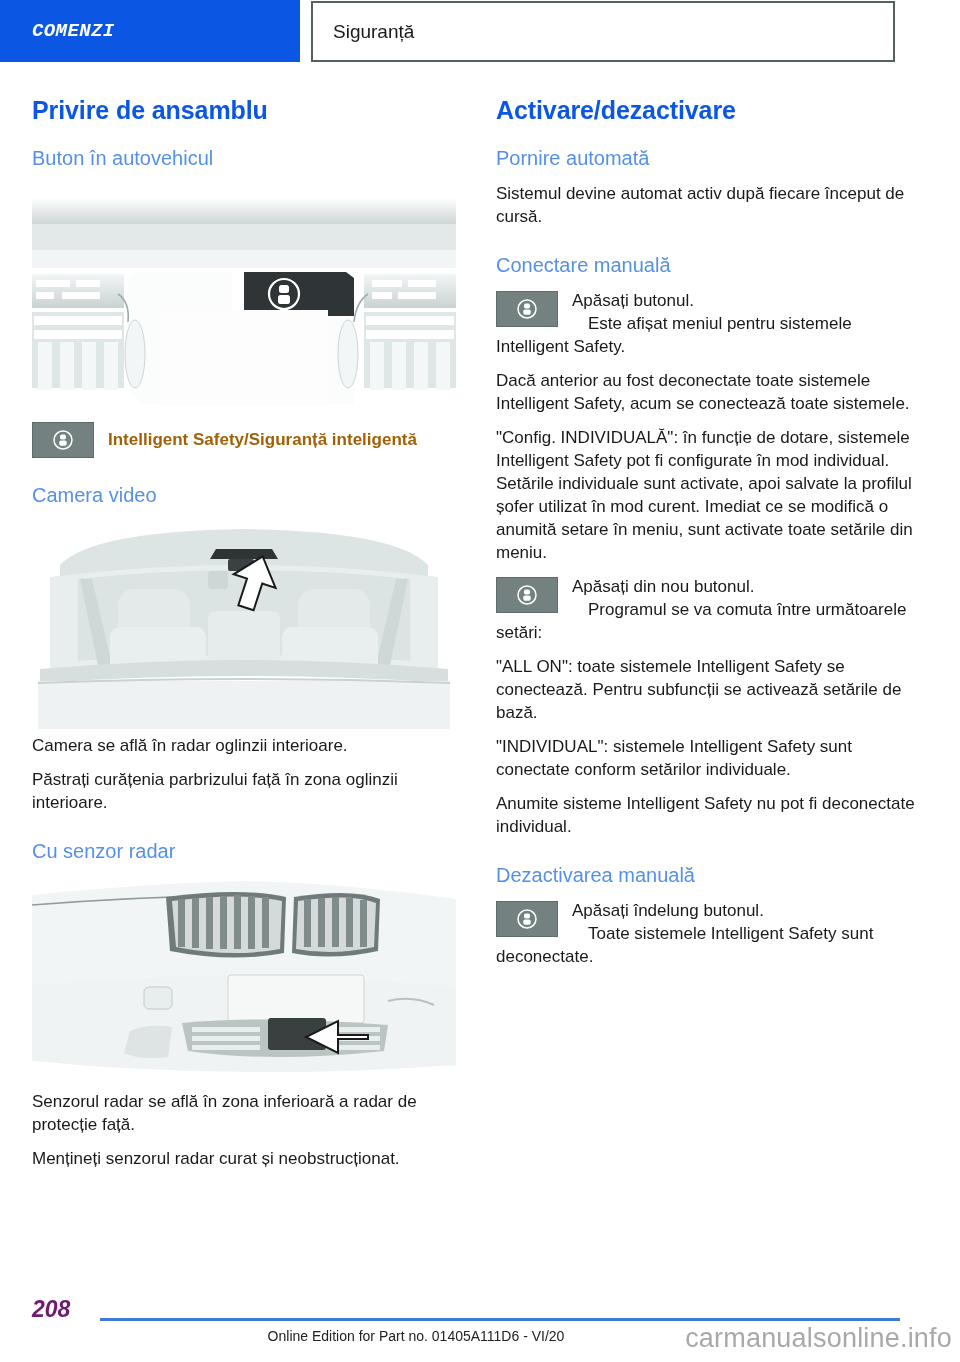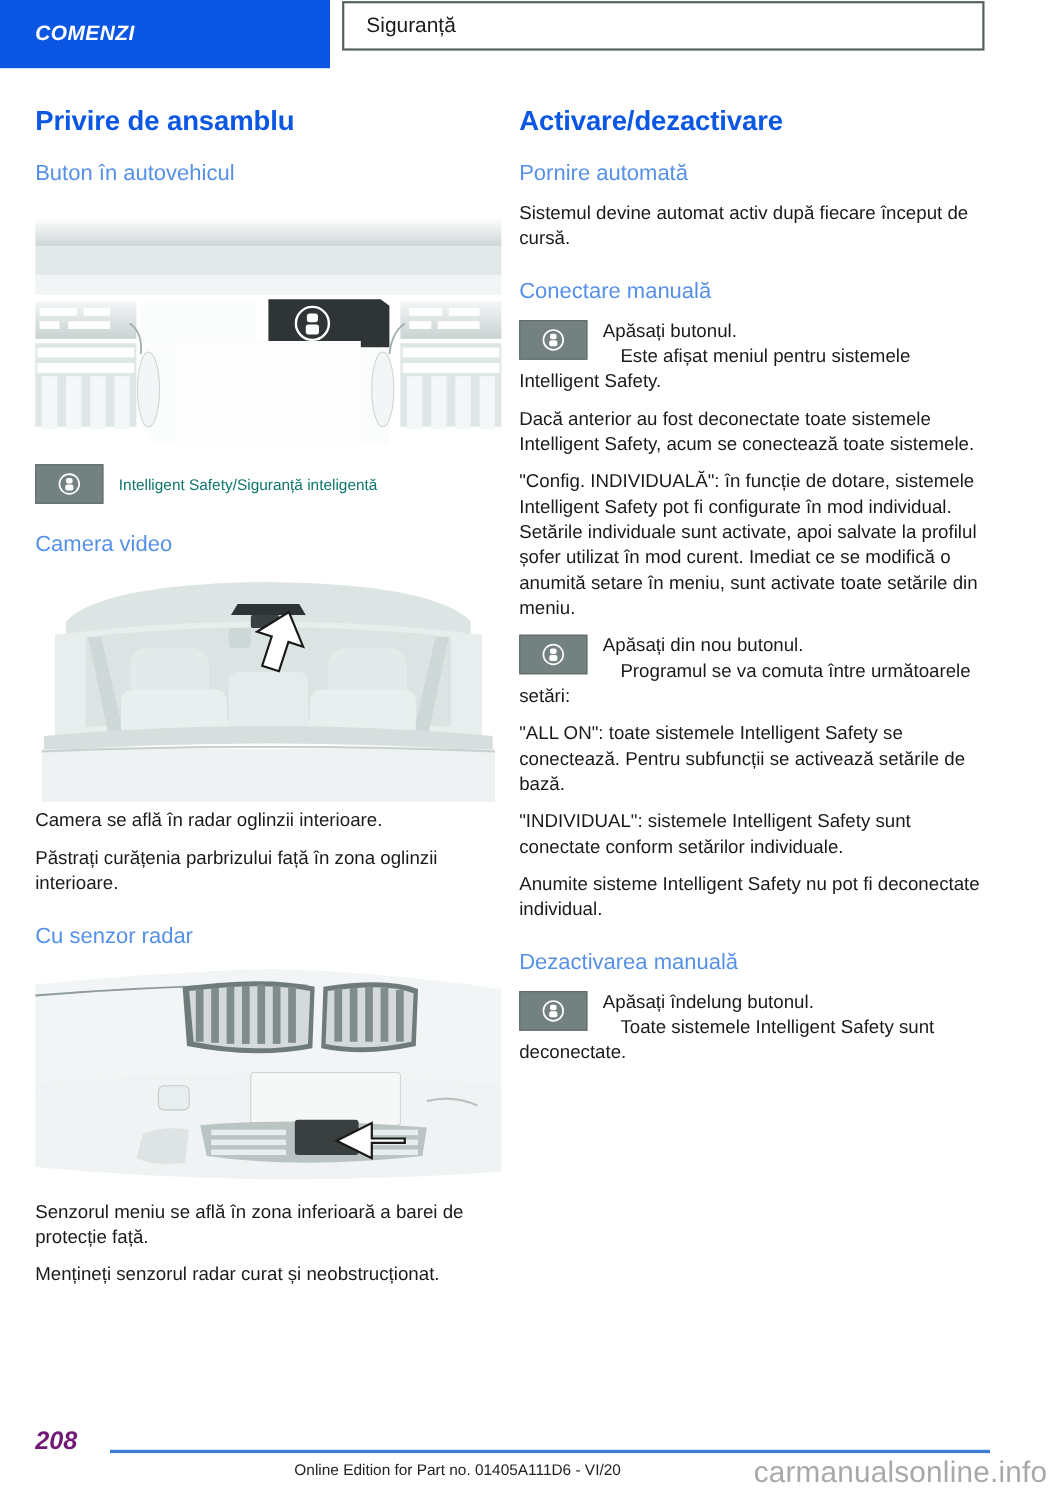--- a/index.html
+++ b/index.html
@@ -11,44 +11,44 @@
     overflow: hidden;
   }
   .page { position: relative; width: 960px; height: 1362px; }
 
   
   .header { position: absolute; left: 0; top: 0; width: 960px; height: 66px; }
   .header-tab {
     position: absolute; left: 0; top: 0;
     width: 300px; height: 62px;
     background: #0b57e3;
-    display: flex; align-items: center;
+    display: flex; align-items: center; font-family: Liberation Mono, monospace;
   }
   .header-tab-label {
     color: #ffffff;
     font-size: 19px; font-weight: bold;
     font-style: italic;
     letter-spacing: .4px;
     padding-left: 32px;
   }
   .header-box {
     position: absolute; left: 311px; top: 1px;
-    width: 584px; height: 45px;
+    width: 584px; height: 61px;
     border: 2px solid #55615f;
     background: #ffffff;
     display: flex; align-items: center;
   }
   .header-box-label {
     font-size: 19px; color: #1a1a1a; padding-left: 20px;
   }
 
   
   .col { position: absolute; top: 96px; width: 424px; }
   .col-left  { left: 32px; }
-  .col-right { left: 472px; }
+  .col-right { left: 496px; }
 
   h1.chapter {
     color: #0b57e3;
     font-size: 25px; font-weight: bold;
     letter-spacing: -.1px;
     margin-bottom: 22px;
   }
   h2.section {
     color: #5590e8;
     font-size: 20px; font-weight: normal;
@@ -74,21 +74,21 @@
     width: 62px; height: 36px;
     background: #738280;
     border: 1px solid #5d6b69;
     display: inline-flex; align-items: center; justify-content: center;
     vertical-align: middle;
   }
   .btn-icon svg { display: block; }
 
   
   .caption-row { display: flex; align-items: center; gap: 14px; margin-top: 10px; }
-  .caption-row .cap-text { font-size: 14px; line-height: 22px; color: #0f766e; }
+  .caption-row .cap-text { font-size: 17px; line-height: 22px; color: #a16207; font-weight: bold; }
 
   
   .figure { width: 424px; background: #ffffff; }
   .figure svg { display: block; width: 100%; height: auto; }
 
   
   .footer { position: absolute; left: 0; bottom: 0; width: 960px; height: 80px; }
   .page-num {
     position: absolute; left: 32px; top: 14px;
     font-size: 23px; font-weight: bold; font-style: italic; color: #701a75;
@@ -293,21 +293,21 @@
         <rect x="236" y="143" width="58" height="32" rx="3" fill="#3a3f40"></rect>
 
         <path d="M336 160 L306 160 L306 146 L274 162 L306 178 L306 164 L336 164 Z" fill="#ffffff" stroke="#1a1a1a" stroke-width="2"></path>
 
         <path d="M98 156 Q116 148 140 152 L136 182 Q110 186 92 178 Z" fill="#dde4e3"></path>
         <rect x="112" y="112" width="28" height="22" rx="5" fill="#e8eded" stroke="#c3cccb"></rect>
         <path d="M356 126 Q380 120 402 130" stroke="#b8c2c1" stroke-width="2" fill="none"></path>
       </svg>
     </div>
 
-    <p class="body">Senzorul meniu se află în zona inferioară a barei de protecție față.</p>
+    <p class="body">Senzorul radar se află în zona inferioară a radar de protecție față.</p>
     <p class="body">Mențineți senzorul radar curat și neobstrucționat.</p>
   </div>
 
   <div class="col col-right">
 
     <h1 class="chapter">Activare/dezactivare</h1>
 
     <h2 class="section">Pornire automată</h2>
     <p class="body">Sistemul devine automat activ după fiecare început de cursă.</p>
 

